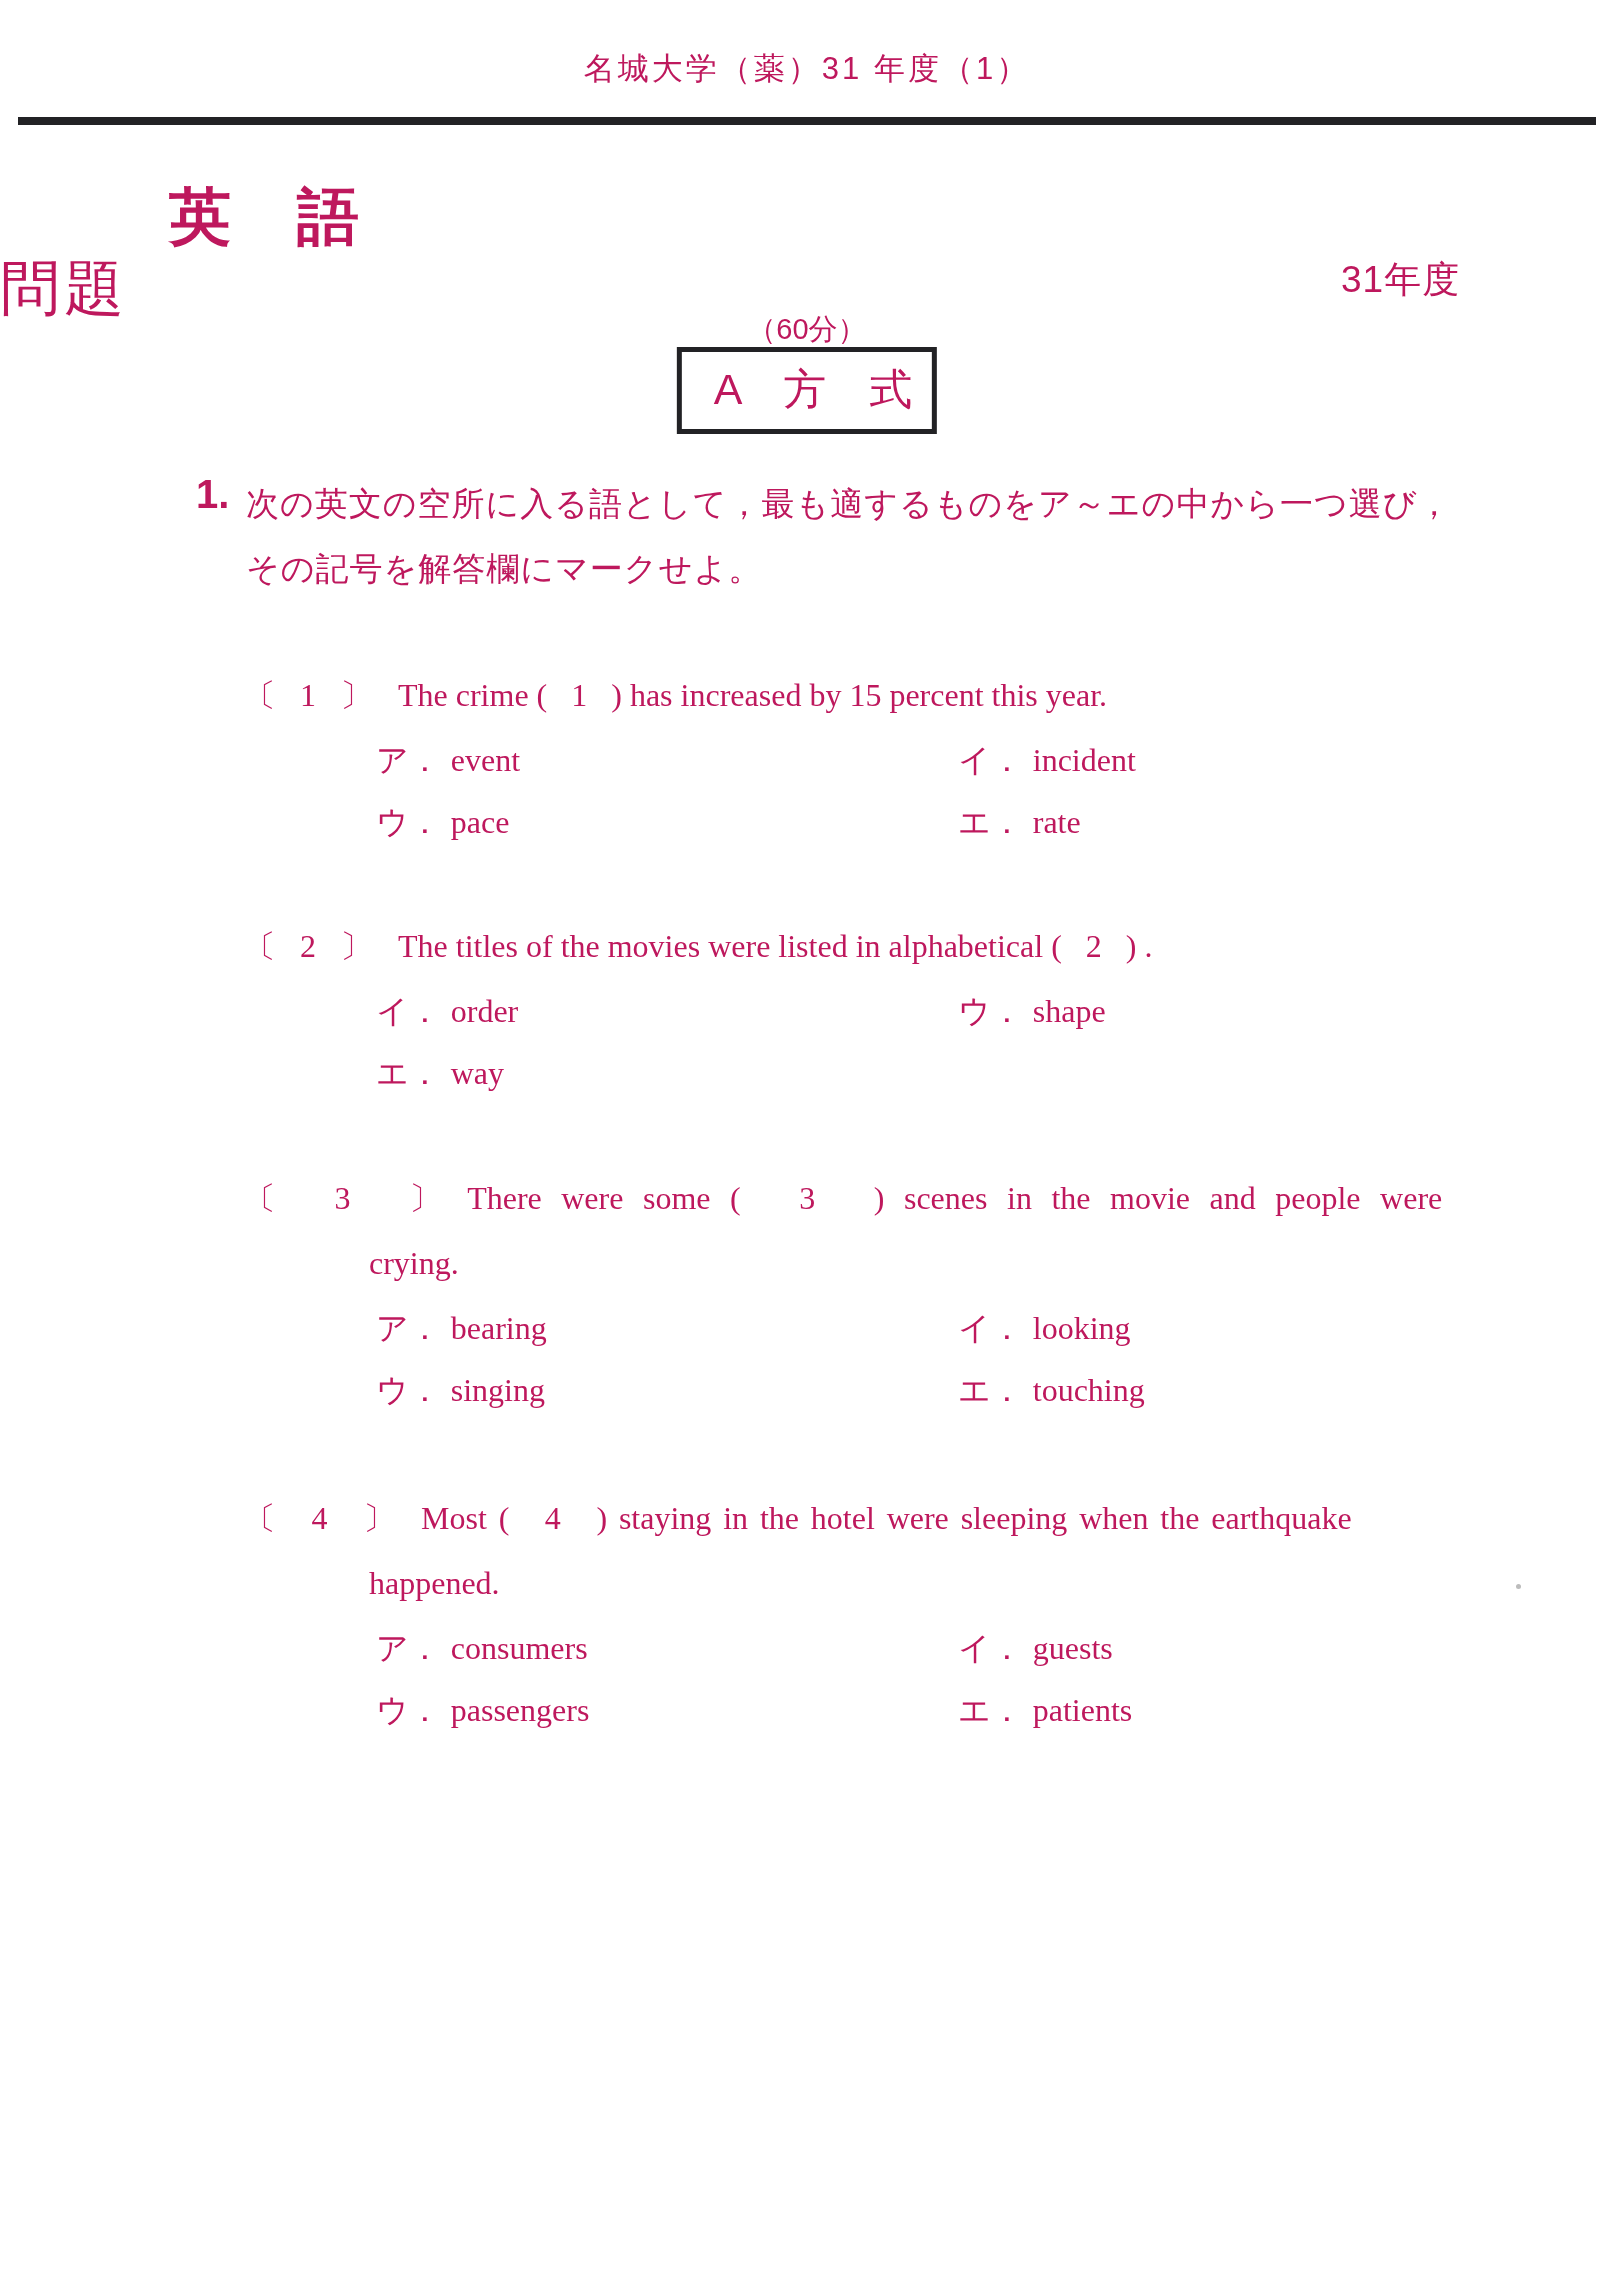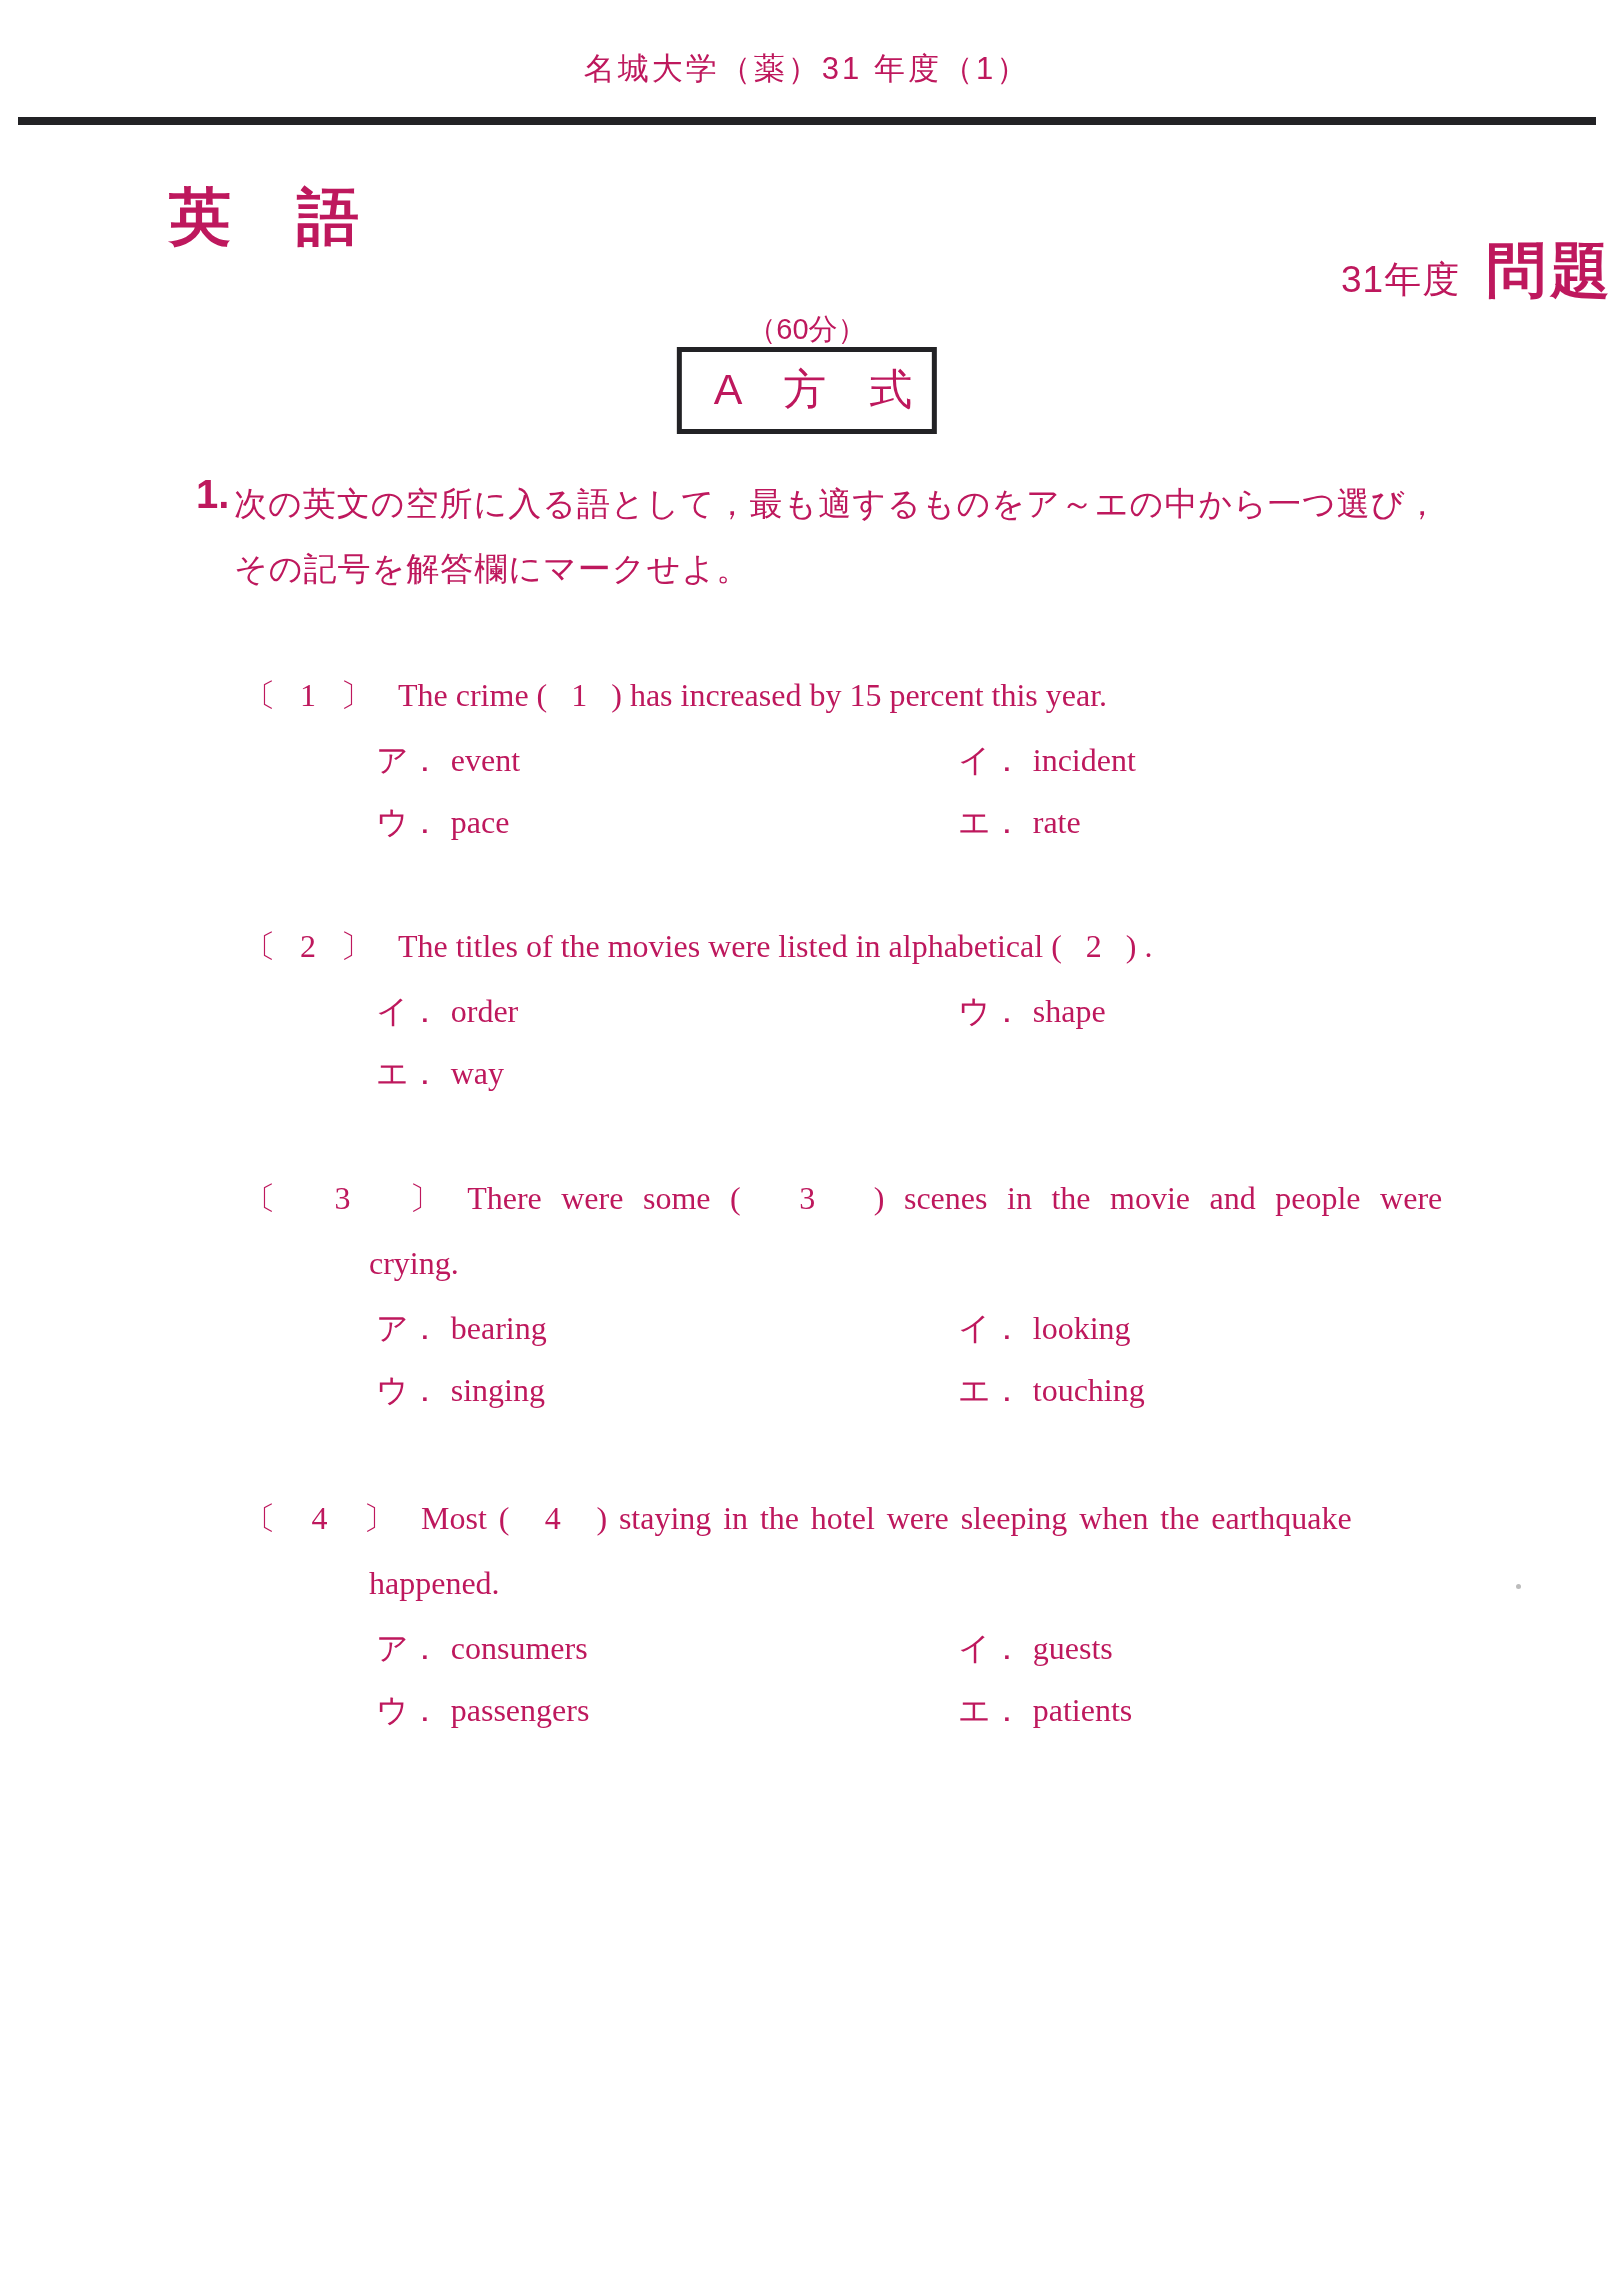--- a/index.html
+++ b/index.html
@@ -15,40 +15,40 @@
     font-size:31px;letter-spacing:3px;
   }
   .rule{
     position:absolute;top:117px;left:18px;width:1578px;height:8px;background:#222225;
   }
   .subject-title{
     position:absolute;top:175px;left:169px;
     font-size:62px;font-weight:700;letter-spacing:2px;
   }
   .exam-heading{
-    position:absolute;top:231px;left:0;width:100%;text-align:right;
-    font-size:60px;font-weight:700;letter-spacing:4px;
+    position:absolute;top:249px;left:0;width:100%;text-align:left;
+    font-size:60px;font-weight:400;letter-spacing:4px;
   }
   .duration{
     position:absolute;top:310px;left:0;width:100%;text-align:center;
     font-size:29px;
   }
   .method-box{
     position:absolute;top:347px;left:50%;transform:translateX(-50%);
     border:5px solid #222225;padding:5px 20px 7px 32px;
     font-size:43px;font-weight:500;line-height:1.5;white-space:nowrap;
   }
   .year-label{
     position:absolute;top:255px;left:1341px;font-size:37px;letter-spacing:1px;
   }
   .section-number{
     position:absolute;top:472px;left:196px;font-size:40px;font-weight:700;
   }
   .instr{
-    position:absolute;left:234px;font-size:33px;letter-spacing:1px;white-space:nowrap;
+    position:absolute;left:246px;font-size:33px;letter-spacing:1px;white-space:nowrap;
   }
   .instr1{top:482px;}
   .instr2{top:547px;}
 
   .q{
     position:absolute;left:244px;font-size:32px;line-height:40px;white-space:nowrap;
   }
   .q-label{margin-right:26px;}
   .q-line2{margin-top:25px;margin-left:125px;}
   .opts{

